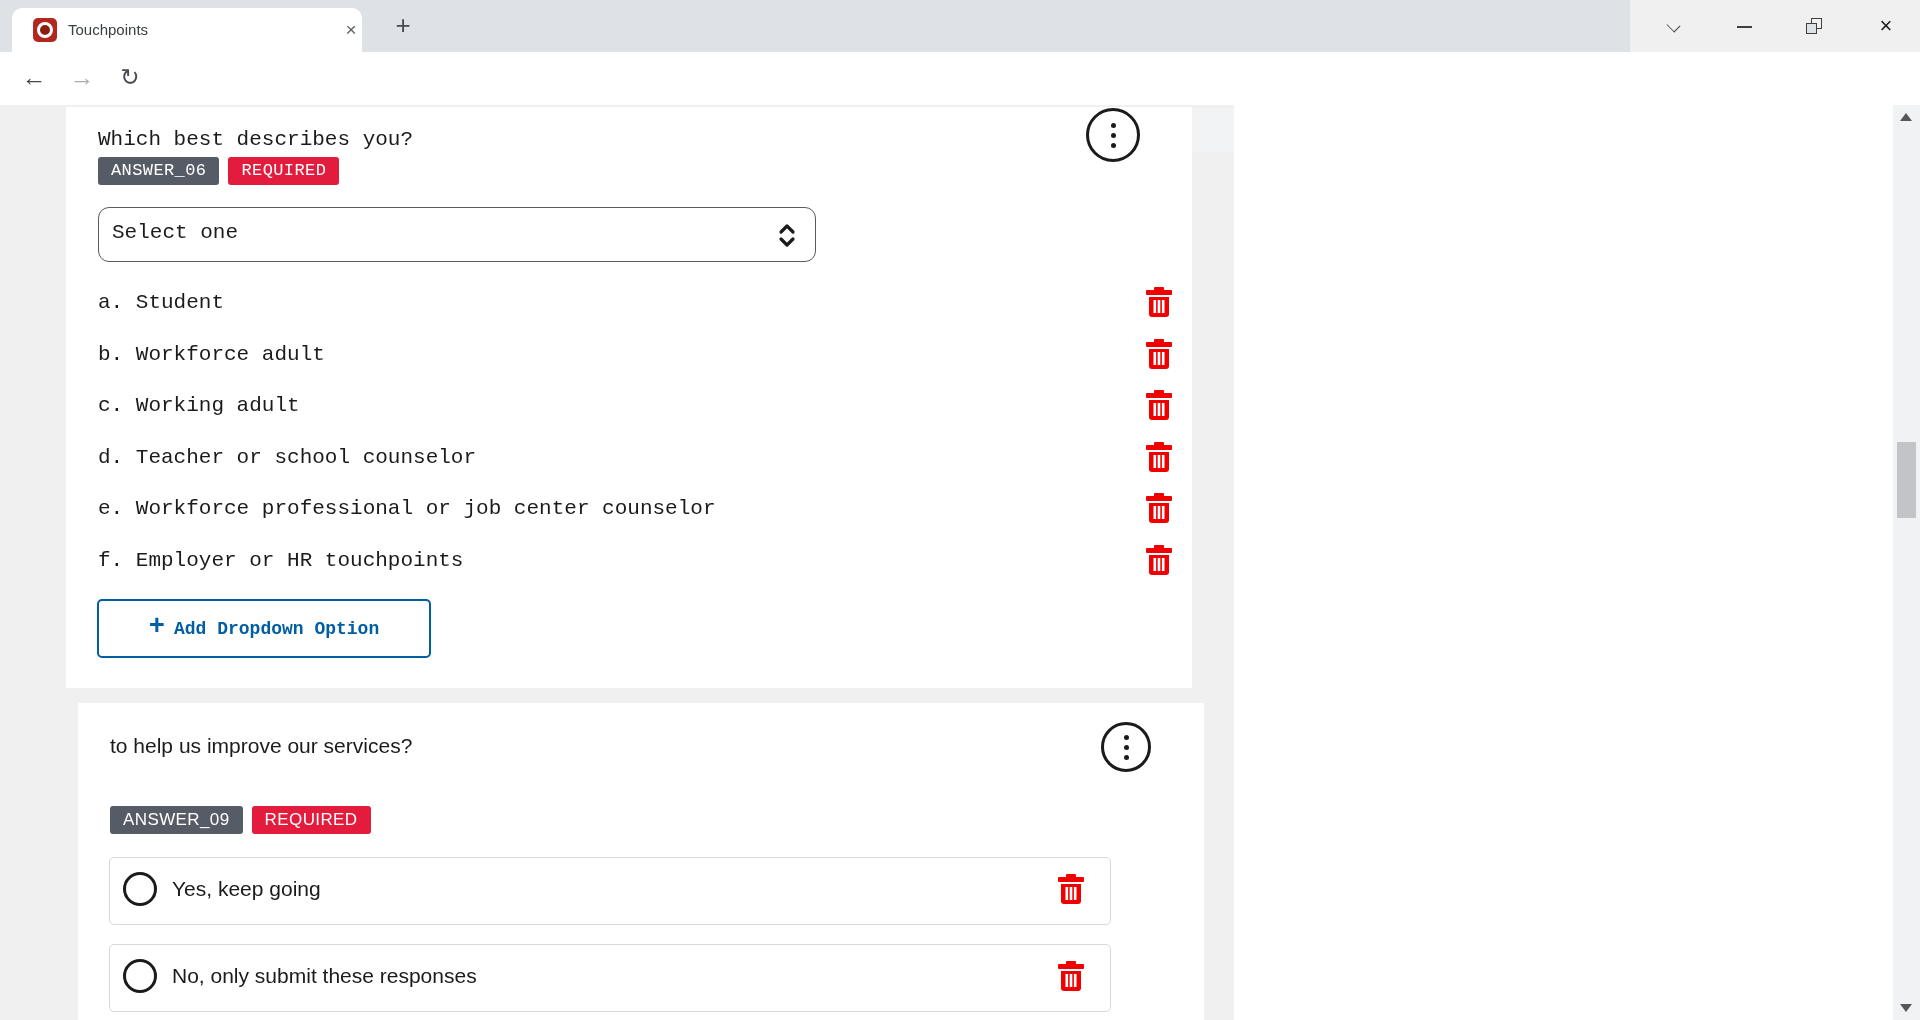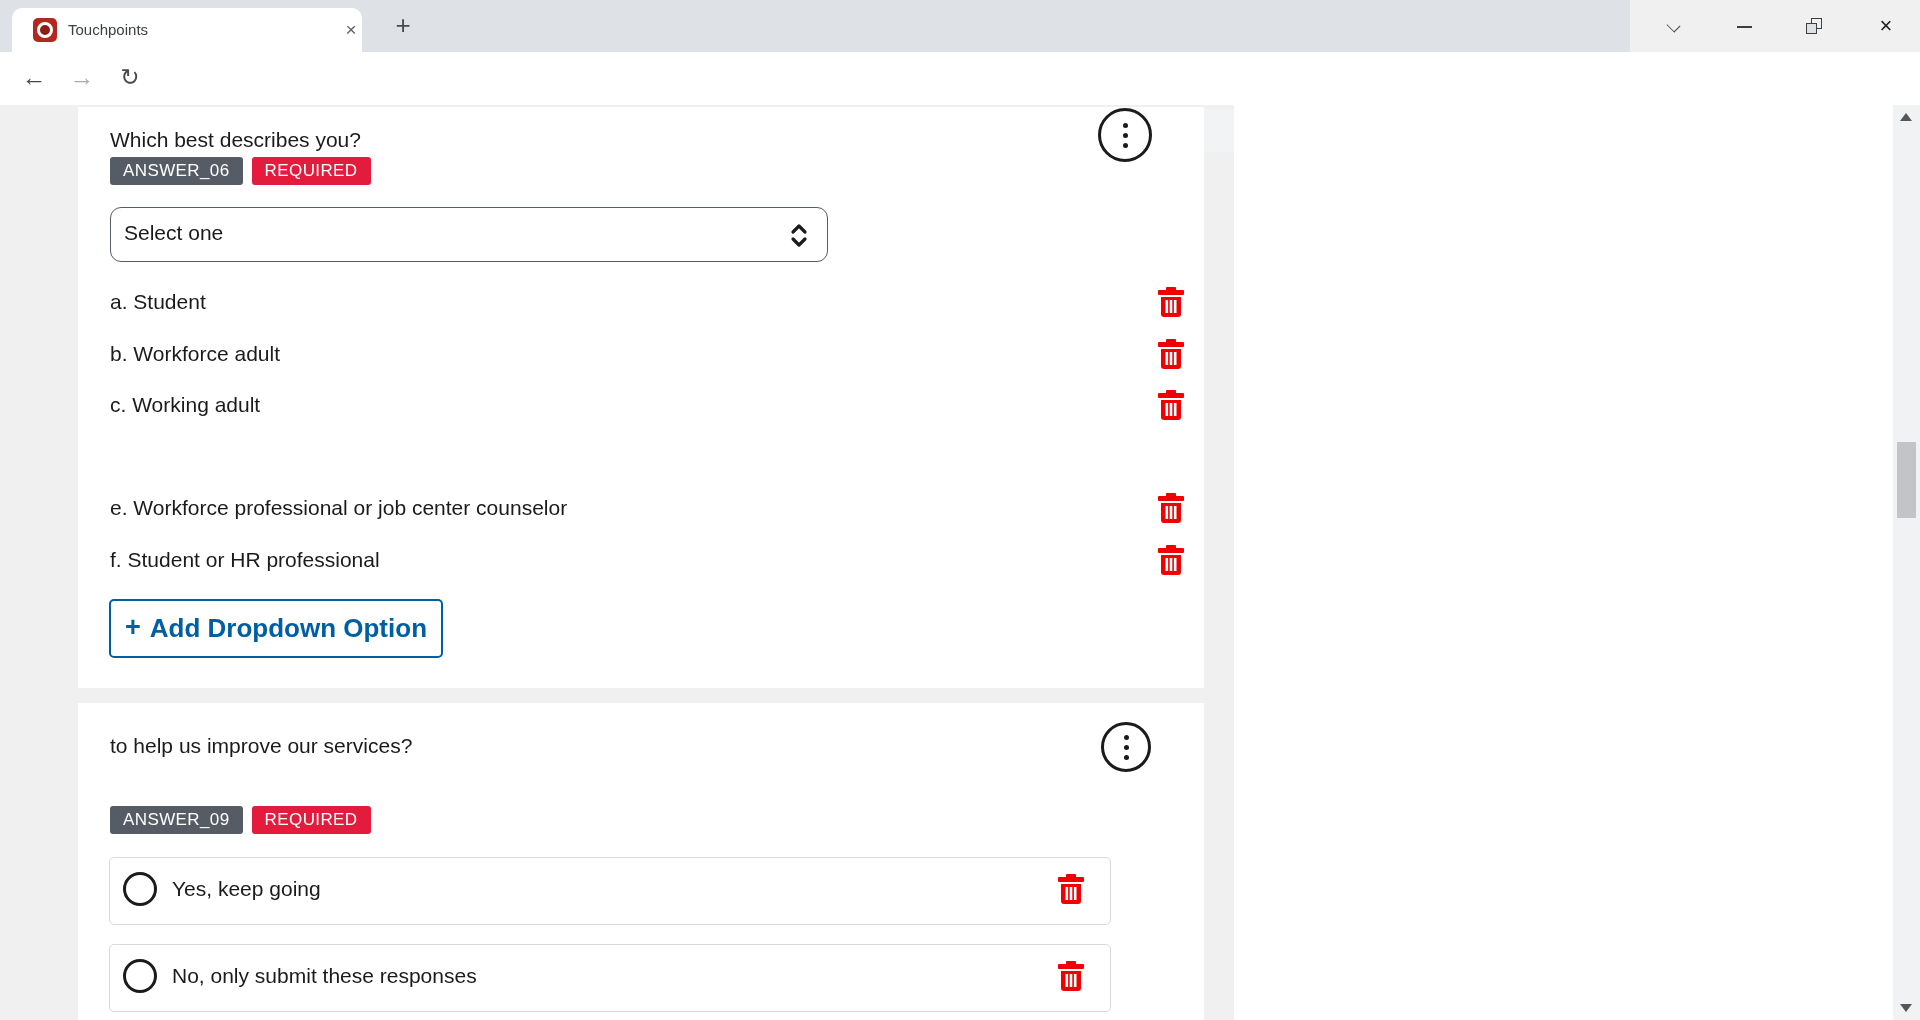--- a/index.html
+++ b/index.html
@@ -44,21 +44,21 @@
   .star-icon{position:absolute;right:28px;top:4px;font-size:24px;color:#5f6368;}
   .puzzle-icon{position:absolute;left:1734px;top:67px;}
   .sidepanel-icon{position:absolute;left:1782px;top:69px;width:21px;height:18px;border:2px solid #5f6368;border-radius:3px;}
   .sidepanel-icon .bar{position:absolute;right:0;top:0;width:7px;height:14px;background:#5f6368;}
   .avatar{position:absolute;left:1823px;top:61px;width:35px;height:35px;border-radius:50%;background:#e2e5e9;overflow:hidden;}
   .menu-kebab{position:absolute;left:1879px;top:66px;width:16px;height:24px;display:flex;flex-direction:column;align-items:center;justify-content:space-between;padding:2px 0;}
   .menu-kebab i{width:4px;height:4px;border-radius:50%;background:#5f6368;}
 
   
   .card{position:absolute;background:#ffffff;}
-  .card1{left:78px;top:107px;width:1126px;height:581px;}
+  .card1{left:66px;top:107px;width:1126px;height:581px;font-family:Liberation Mono, monospace;}
   .card2{left:78px;top:703px;width:1126px;height:330px;}
   .right-pane{position:absolute;left:1234px;top:105px;width:659px;height:915px;background:#ffffff;}
 
   .q-kebab{position:absolute;border:3px solid #1b1b1b;border-radius:50%;display:flex;flex-direction:column;align-items:center;justify-content:center;gap:5px;background:#fff;}
   .q-kebab i{width:5px;height:5px;border-radius:50%;background:#1b1b1b;}
   .card1 .q-kebab{left:1020px;top:1px;width:54px;height:54px;}
   .card2 .q-kebab{left:1023px;top:19px;width:50px;height:50px;}
 
   .q-title{position:absolute;left:32px;font-size:21px;color:var(--ink);line-height:33px;}
   .card1 .q-title{top:16px;}
@@ -74,21 +74,21 @@
   .select{position:absolute;left:32px;top:100px;width:718px;height:55px;border:1px solid #565c65;border-radius:11px;background:#fff;}
   .select .val{position:absolute;left:13px;top:13px;font-size:21px;color:var(--ink);}
   .select .chevrons{position:absolute;right:18px;top:14px;}
 
   .opt-row{position:absolute;left:32px;width:1074px;height:52px;display:flex;align-items:center;justify-content:space-between;}
   .opt-label{font-size:21px;color:var(--ink);}
   .trash{width:26px;height:30px;position:relative;flex:none;}
 
   .add-btn{position:absolute;left:31px;top:492px;width:334px;height:59px;border:2px solid var(--accent-blue);border-radius:5px;background:#fff;display:flex;align-items:center;justify-content:center;gap:9px;color:var(--accent-blue);}
   .add-btn .plus{font-size:27px;font-weight:bold;line-height:1;margin-top:-3px;}
-  .add-btn .lbl{font-size:26px;font-weight:bold;}
+  .add-btn .lbl{font-size:18px;font-weight:bold;}
 
   .radio-box{position:absolute;left:31px;width:1002px;height:68px;border:1px solid #d8d9db;border-radius:5px;background:#fff;display:flex;align-items:center;padding:0 26px 4px 13px;}
   .radio-box.r1{top:154px;}
   .radio-box.r2{top:241px;}
   .radio-circle{width:34px;height:34px;border:3px solid #1b1b1b;border-radius:50%;flex:none;background:#fff;}
   .radio-label{font-size:21px;color:var(--ink);margin-left:15px;flex:1;}
 
   
   .scrollbar{position:absolute;left:1893px;top:105px;width:27px;height:915px;background:#f1f2f3;}
   .sb-up{position:absolute;left:7px;top:8px;width:0;height:0;border-left:6.5px solid transparent;border-right:6.5px solid transparent;border-bottom:8px solid #54575b;}
@@ -218,35 +218,48 @@
         <svg width="26" height="30" viewBox="0 0 26 30">
           <rect x="8" y="0" width="10" height="4" rx="1" fill="#f00000"></rect>
           <rect x="0" y="3" width="26" height="5" rx="1" fill="#f00000"></rect>
           <path d="M3 10h20v17a3 3 0 0 1-3 3H6a3 3 0 0 1-3-3z" fill="#f00000"></path>
           <rect x="7.5" y="13" width="2.6" height="13" fill="#fff"></rect>
           <rect x="11.7" y="13" width="2.6" height="13" fill="#fff"></rect>
           <rect x="15.9" y="13" width="2.6" height="13" fill="#fff"></rect>
         </svg>
       </span>
     </div>
+    <div class="opt-row" style="top:324px">
+      <span class="opt-label">d. Teacher or school counselor</span>
+      <span class="trash">
+        <svg width="26" height="30" viewBox="0 0 26 30">
+          <rect x="8" y="0" width="10" height="4" rx="1" fill="#f00000"></rect>
+          <rect x="0" y="3" width="26" height="5" rx="1" fill="#f00000"></rect>
+          <path d="M3 10h20v17a3 3 0 0 1-3 3H6a3 3 0 0 1-3-3z" fill="#f00000"></path>
+          <rect x="7.5" y="13" width="2.6" height="13" fill="#fff"></rect>
+          <rect x="11.7" y="13" width="2.6" height="13" fill="#fff"></rect>
+          <rect x="15.9" y="13" width="2.6" height="13" fill="#fff"></rect>
+        </svg>
+      </span>
+    </div>
     <div class="opt-row" style="top:375px">
       <span class="opt-label">e. Workforce professional or job center counselor</span>
       <span class="trash">
         <svg width="26" height="30" viewBox="0 0 26 30">
           <rect x="8" y="0" width="10" height="4" rx="1" fill="#f00000"></rect>
           <rect x="0" y="3" width="26" height="5" rx="1" fill="#f00000"></rect>
           <path d="M3 10h20v17a3 3 0 0 1-3 3H6a3 3 0 0 1-3-3z" fill="#f00000"></path>
           <rect x="7.5" y="13" width="2.6" height="13" fill="#fff"></rect>
           <rect x="11.7" y="13" width="2.6" height="13" fill="#fff"></rect>
           <rect x="15.9" y="13" width="2.6" height="13" fill="#fff"></rect>
         </svg>
       </span>
     </div>
     <div class="opt-row" style="top:427px">
-      <span class="opt-label">f. Student or HR professional</span>
+      <span class="opt-label">f. Employer or HR touchpoints</span>
       <span class="trash">
         <svg width="26" height="30" viewBox="0 0 26 30">
           <rect x="8" y="0" width="10" height="4" rx="1" fill="#f00000"></rect>
           <rect x="0" y="3" width="26" height="5" rx="1" fill="#f00000"></rect>
           <path d="M3 10h20v17a3 3 0 0 1-3 3H6a3 3 0 0 1-3-3z" fill="#f00000"></path>
           <rect x="7.5" y="13" width="2.6" height="13" fill="#fff"></rect>
           <rect x="11.7" y="13" width="2.6" height="13" fill="#fff"></rect>
           <rect x="15.9" y="13" width="2.6" height="13" fill="#fff"></rect>
         </svg>
       </span>

